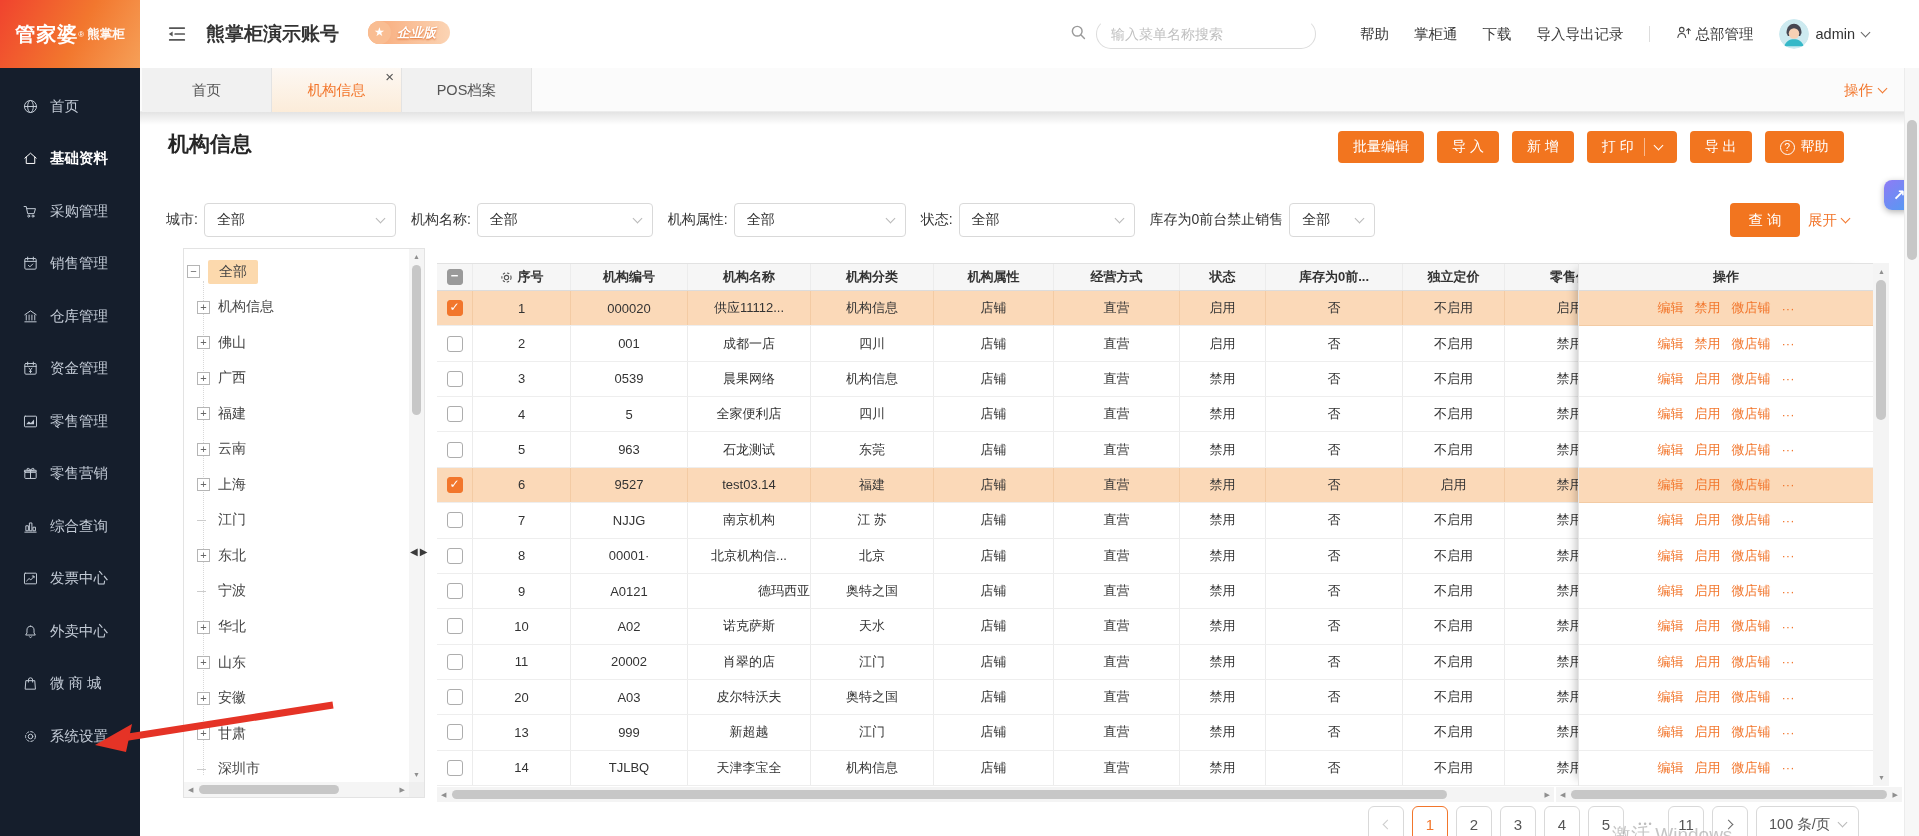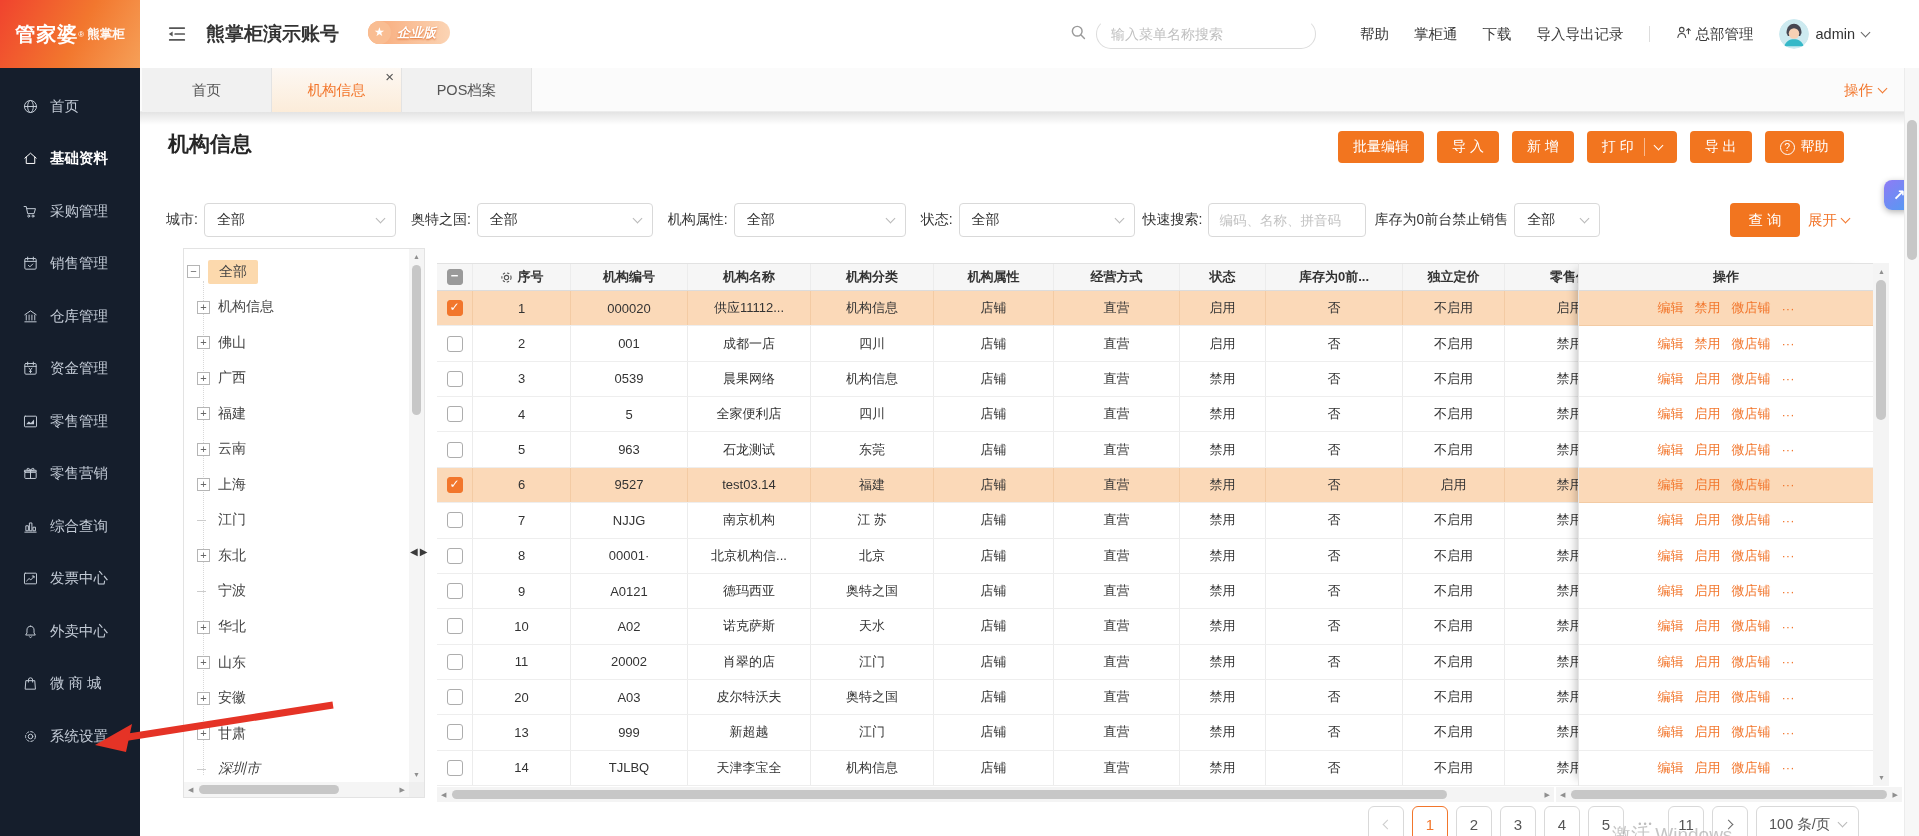--- a/index.html
+++ b/index.html
@@ -39,21 +39,21 @@
 .tab.active{background:linear-gradient(#fdf8f3,#fcecd9);color:#f2762c}
 .tab-close{position:absolute;top:1px;right:7px;font-size:15px;color:#555;cursor:pointer;line-height:15px}
 .tab-more{position:absolute;right:33px;top:0;height:44px;display:flex;align-items:center;gap:6px;color:#f2762c;font-size:14.5px;cursor:pointer}
 
 .page-title{position:absolute;left:168px;top:130px;font-size:21px;font-weight:700;color:#262626;z-index:3}
 .btns{position:absolute;left:1338px;top:131px;height:32px;display:flex;gap:13px;z-index:3}
 .btn{background:#f2751f;color:#fff;font-size:14px;border-radius:4px;display:flex;align-items:center;padding:0 15px;cursor:pointer;white-space:nowrap}
 .btn .sep{width:1px;height:18px;background:rgba(255,255,255,.5);margin:0 10px}
 .qi{width:15px;height:15px;border:1.3px solid #fff;border-radius:50%;font-size:10.5px;line-height:12px;text-align:center;margin-right:6px}
 
-.filters{position:absolute;left:166px;top:203px;height:34px;display:flex;align-items:center;gap:8px;font-size:14px;color:#333;z-index:3}
+.filters{position:absolute;left:166px;top:203px;height:34px;display:flex;align-items:center;gap:15px;font-size:14px;color:#333;z-index:3}
 #filters-selects{display:flex;gap:15px;align-items:center}
 .fitem{display:flex;align-items:center}
 .fsel{height:34px;border:1px solid #d9d9d9;border-radius:4px;background:#fff;display:flex;align-items:center;justify-content:space-between;padding:0 11px 0 12px;margin-left:6px;cursor:pointer}
 .qinput{width:158px;height:34px;border:1px solid #d9d9d9;border-radius:4px;padding:0 10px;font-size:13.5px;margin-left:6px;outline:none;color:#333;font-family:inherit}
 .qinput::placeholder{color:#c3c3c3}
 .btn-query{position:absolute;left:1730px;top:203px;width:70px;height:34px;background:#f2751f;color:#fff;font-size:14.5px;border-radius:4px;display:flex;align-items:center;justify-content:center;cursor:pointer;z-index:3}
 .link-expand{position:absolute;left:1808px;top:211px;color:#f2762c;font-size:14.5px;display:flex;align-items:center;gap:5px;cursor:pointer;z-index:3}
 .chev{display:inline-block;width:7px;height:7px;border-right:1.5px solid #b9b9b9;border-bottom:1.5px solid #b9b9b9;transform:rotate(45deg);margin-top:-4px}
 .chev.or{border-color:#f2762c}.chev.wh{border-color:#fff}.chev.dk{border-color:#666}
 .chev.l{transform:rotate(135deg);margin:0 0 0 3px}.chev.r{transform:rotate(-45deg);margin:0 3px 0 0}
@@ -326,45 +326,41 @@
   <div class="filters">
     <div id="filters-selects">
         <span class="fitem">
           <span>城市:</span>
           <span class="fsel" style="width: 192px;">
             <span>全部</span>
             <span class="chev"></span>
           </span>
         </span>
         <span class="fitem">
-          <span>奥特之国:</span>
+          <span>机构名称:</span>
           <span class="fsel" style="width: 176px;">
             <span>全部</span>
             <span class="chev"></span>
           </span>
         </span>
         <span class="fitem">
           <span>机构属性:</span>
           <span class="fsel" style="width: 172px;">
             <span>全部</span>
             <span class="chev"></span>
           </span>
         </span>
         <span class="fitem">
           <span>状态:</span>
           <span class="fsel" style="width: 176px;">
             <span>全部</span>
             <span class="chev"></span>
           </span>
         </span>
       </div>
-    <span class="fitem">
-      <span>快速搜索:</span>
-      <input class="qinput" placeholder="编码、名称、拼音码" style="">
-    </span>
     <span class="fitem">
       <span>库存为0前台禁止销售</span>
       <span class="fsel" style="width:86px">
         <span>全部</span>
         <span class="chev"></span>
       </span>
     </span>
   </div>
   <div class="btn-query">查 询</div>
   <div class="link-expand">
@@ -434,21 +430,21 @@
         <span class="tlabel">山东</span>
       </div>
       <div class="tnode" style="top: 436.6px; left: 13px;">
         <span class="texp">+</span>
         <span class="tlabel">安徽</span>
       </div>
       <div class="tnode" style="top: 472.15px; left: 13px;">
         <span class="texp">+</span>
         <span class="tlabel">甘肃</span>
       </div>
-      <div class="tnode" style="top: 507.7px; left: 13px; font-style: italic;">
+      <div class="tnode" style="top: 507.7px; left: 13px;">
         <span class="tdash"></span>
         <span class="tlabel">深圳市</span>
       </div>
     </div>
 
   <div class="splitter">◀▶</div>
 
   <div class="tbl">
     <div class="thead" id="thead">
         <div class="tc" style="width: 36px;">
@@ -775,21 +771,21 @@
         <div class="trow">
           <div class="tc" style="width: 36px;">
             <span class="ck"></span>
           </div>
           <div class="tc" style="width: 98px;">
             <span>9</span>
           </div>
           <div class="tc" style="width: 117px;">
             <span>A0121</span>
           </div>
-          <div class="tc" style="width: 123px;">
+          <div class="tc" style="width: 123px; justify-content: flex-end;">
             <span>德玛西亚</span>
           </div>
           <div class="tc" style="width: 123px;">
             <span>奥特之国</span>
           </div>
           <div class="tc" style="width: 120px;">
             <span>店铺</span>
           </div>
           <div class="tc" style="width: 126px;">
             <span>直营</span>

